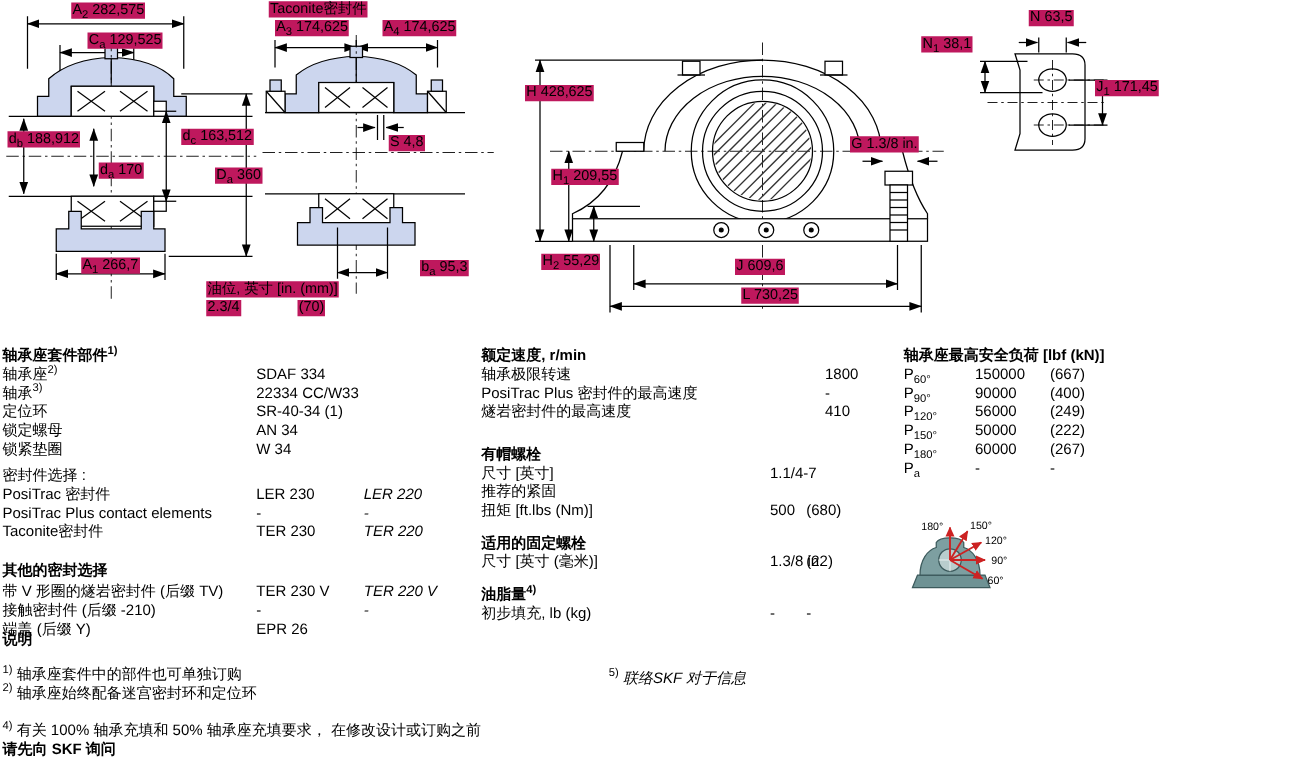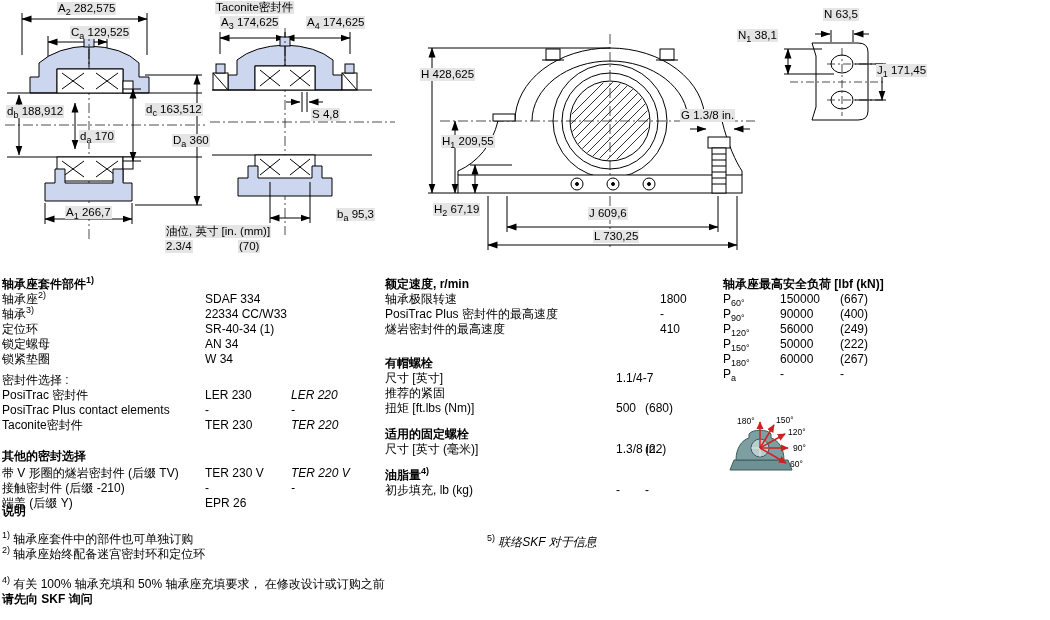--- a/index.html
+++ b/index.html
@@ -1,20 +1,20 @@
 <!DOCTYPE html>
 <html><head>
 <meta charset="utf-8">
 <style>
   html,body{margin:0;padding:0;background:#fff;}
   .page{position:relative;width:1050px;height:620px;background:#fff;overflow:hidden;
         font-family:"Liberation Sans","DejaVu Sans",sans-serif;color:#000;}
   svg.abs{position:absolute;overflow:visible;}
   svg text{font-family:"Liberation Sans","DejaVu Sans",sans-serif;}
-  .lbl{position:absolute;font-size:11.5px;line-height:13px;white-space:nowrap;background:#e5e5e5;padding:0 1px;}
+  .lbl{position:absolute;font-size:11.5px;line-height:13px;white-space:nowrap;background:#be185d;padding:0 1px;}
   .lbl i,.row i{font-style:normal;}
   sub{font-size:9px;line-height:0;}
   sup{font-size:9px;line-height:0;}
   .row{position:absolute;left:0;width:1050px;height:15px;font-size:12px;line-height:14px;}
   .row span{position:absolute;white-space:nowrap;top:0;}
   .b{font-weight:bold;}
   .cl{left:2px;} .cv1{left:205px;} .cv2{left:291px;font-style:italic;}
   .ml{left:385px;} .mv{left:660px;} .mv1{left:616px;} .mv2{left:645px;}
   .pl{left:723px;} .pv1{left:780px;} .pv2{left:840px;}
   .ftn{position:absolute;font-size:12px;white-space:nowrap;}
@@ -262,21 +262,21 @@
   <span class="lbl" style="left:220px;top:16px"><i>A</i><sub>3</sub> <i>174,625</i></span>
   <span class="lbl" style="left:306px;top:16px"><i>A</i><sub>4</sub> <i>174,625</i></span>
   <span class="lbl" style="left:311px;top:108px"><i>S</i> <i>4,8</i></span>
   <span class="lbl" style="left:336px;top:208px"><i>b</i><sub>a</sub> <i>95,3</i></span>
   <span class="lbl" style="left:165px;top:225px">油位, 英寸 [in. (mm)]</span>
   <span class="lbl" style="left:165px;top:240px">2.3/4</span>
   <span class="lbl" style="left:238px;top:240px">(70)</span>
 
   <span class="lbl" style="left:420px;top:68px"><i>H</i> <i>428,625</i></span>
   <span class="lbl" style="left:441px;top:135px"><i>H</i><sub>1</sub> <i>209,55</i></span>
-  <span class="lbl" style="left:433px;top:203px"><i>H</i><sub>2</sub> <i>67,19</i></span>
+  <span class="lbl" style="left:433px;top:203px"><i>H</i><sub>2</sub> <i>55,29</i></span>
   <span class="lbl" style="left:588px;top:207px"><i>J</i> <i>609,6</i></span>
   <span class="lbl" style="left:593px;top:230px"><i>L</i> <i>730,25</i></span>
   <span class="lbl" style="left:680px;top:109px"><i>G</i> <i>1.3/8 in.</i></span>
 
   <span class="lbl" style="left:823px;top:8px"><i>N</i> <i>63,5</i></span>
   <span class="lbl" style="left:737px;top:29px"><i>N</i><sub>1</sub> <i>38,1</i></span>
   <span class="lbl" style="left:876px;top:64px"><i>J</i><sub>1</sub> <i>171,45</i></span>
 
   <div class="row b" style="top:277px">
       <span class="cl"><i>轴承座套件部件</i><sup>1)</sup></span>

